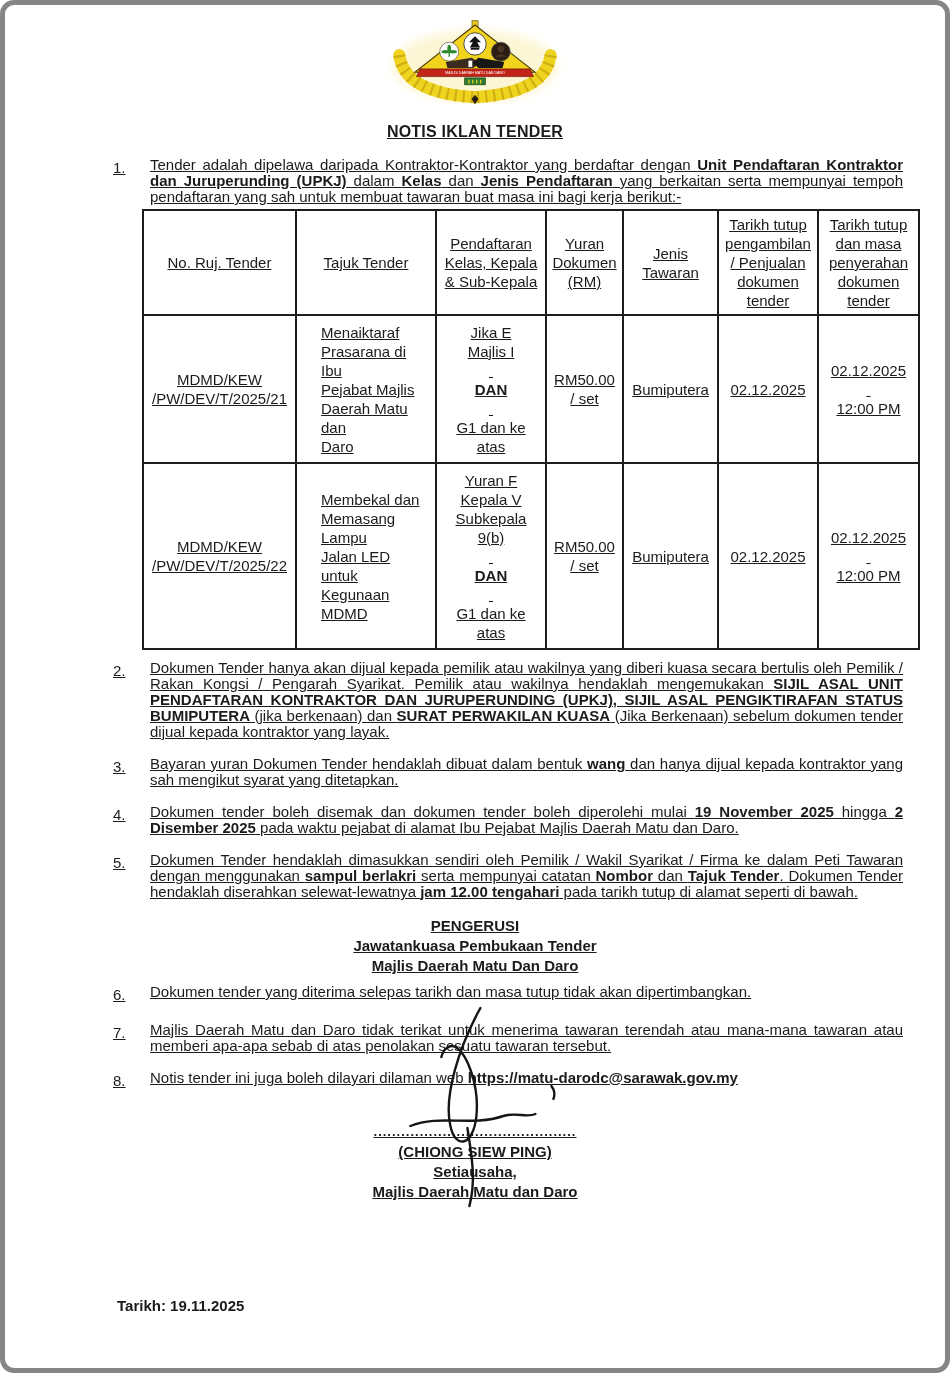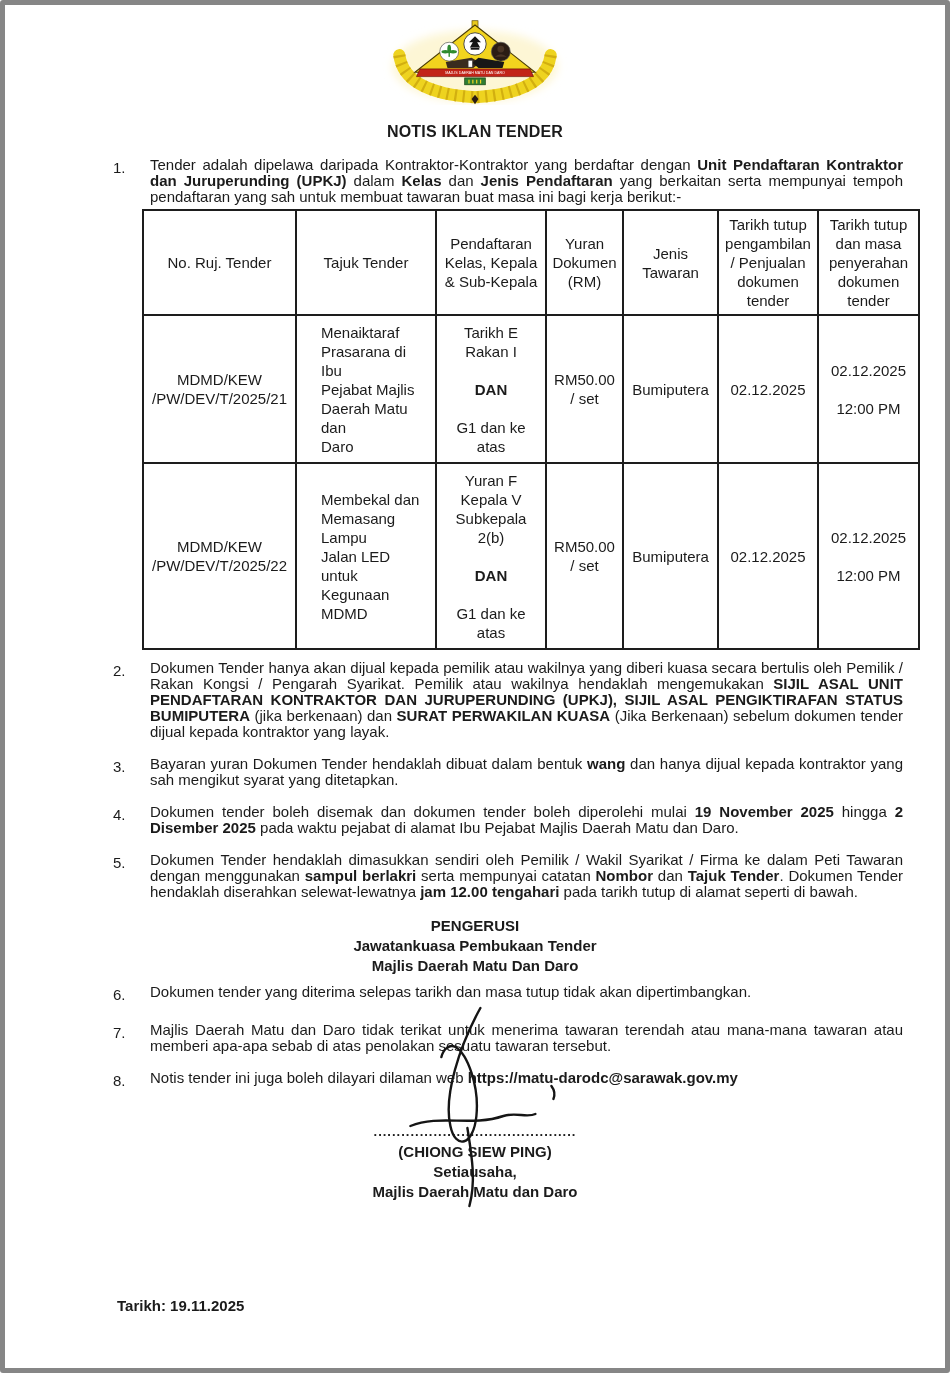--- a/index.html
+++ b/index.html
@@ -1,20 +1,20 @@
 <!DOCTYPE html>
 <html><head>
 <meta charset="utf-8">
 <style>
   html,body{margin:0;padding:0;background:#ffffff;}
   .page{
     width:950px;height:1373px;box-sizing:border-box;
-    border:5px solid #868686;border-radius:3px;background:#fff;
+    border:5px solid #868686;border-radius:14px;background:#fff;
     position:relative;overflow:hidden;
-    font-family:"Liberation Sans",sans-serif;color:#1b1b1b;font-size:15px;
+    font-family:"Liberation Sans",sans-serif;color:#1b1b1b;font-size:15px;text-decoration:underline;
   }
   
   .logo-wrap{width:210px;height:86px;margin:14px auto 0;}
   .logo-wrap svg{width:100%;height:100%;display:block;}
   
   .title{text-align:center;font-weight:bold;font-size:16px;margin-top:18px;letter-spacing:.2px;}
   
   .items{padding:0 42px 0 108px;}
   .item{display:flex;margin-bottom:21px;}
   .sec-b .item,.sec-c .item{margin-bottom:16px;}
@@ -140,22 +140,22 @@
             <div>/PW/DEV/T/2025/21</div>
           </td>
           <td>
             <div>Menaiktaraf</div>
             <div>Prasarana di Ibu</div>
             <div>Pejabat Majlis</div>
             <div>Daerah Matu dan</div>
             <div>Daro</div>
           </td>
           <td>
-            <div>Tarikh E</div>
-            <div>Rakan I</div>
+            <div>Jika E</div>
+            <div>Majlis I</div>
             <div>&nbsp;</div>
             <div><b>DAN</b></div>
             <div>&nbsp;</div>
             <div>G1 dan ke</div>
             <div>atas</div>
           </td>
           <td>
             <div>RM50.00</div>
             <div>/ set</div>
           </td>
@@ -179,21 +179,21 @@
           <td>
             <div>Membekal dan</div>
             <div>Memasang Lampu</div>
             <div>Jalan LED untuk</div>
             <div>Kegunaan MDMD</div>
           </td>
           <td>
             <div>Yuran F</div>
             <div>Kepala V</div>
             <div>Subkepala</div>
-            <div>2(b)</div>
+            <div>9(b)</div>
             <div>&nbsp;</div>
             <div><b>DAN</b></div>
             <div>&nbsp;</div>
             <div>G1 dan ke</div>
             <div>atas</div>
           </td>
           <td>
             <div>RM50.00</div>
             <div>/ set</div>
           </td>

